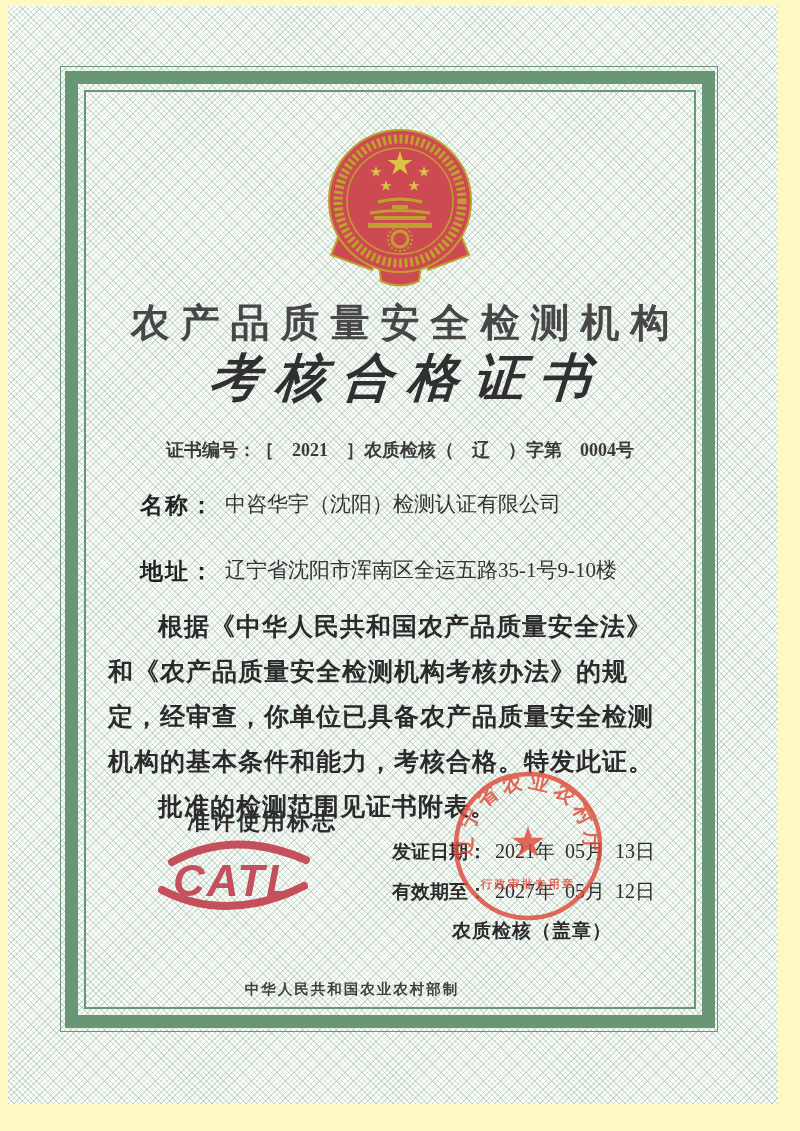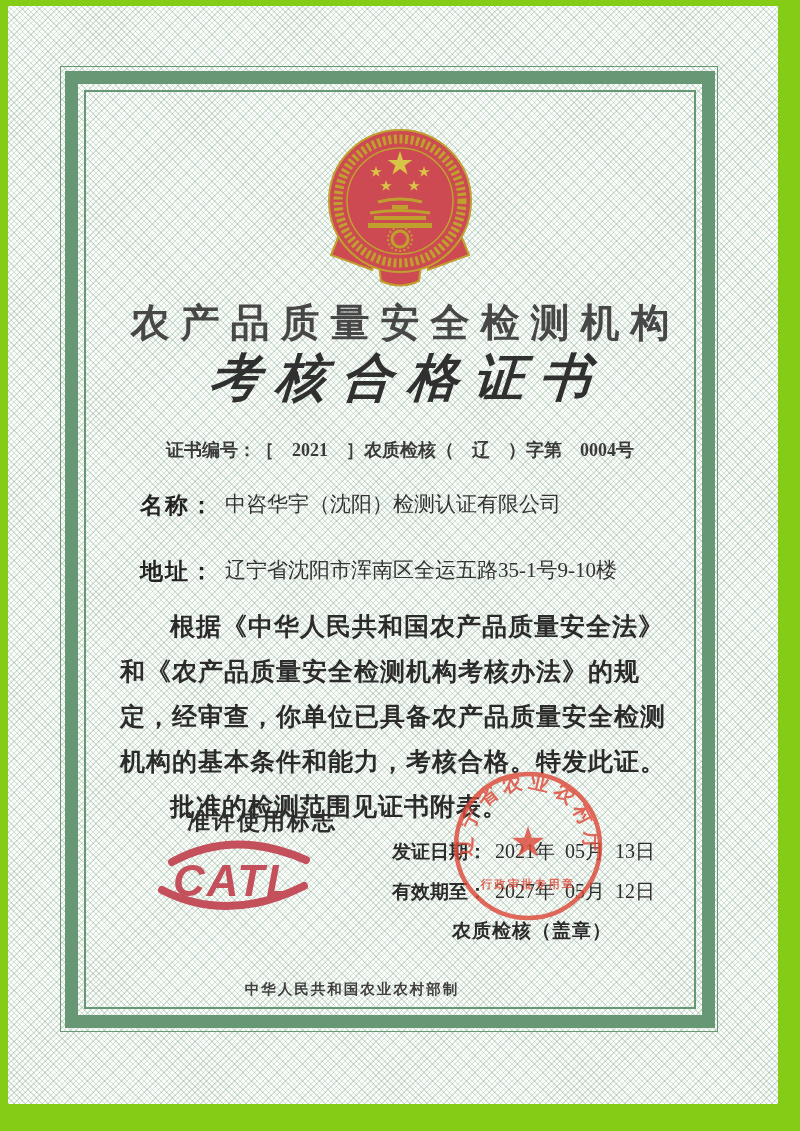--- a/index.html
+++ b/index.html
@@ -1,17 +1,17 @@
 <!DOCTYPE html>
 <html><head>
 <meta charset="utf-8">
 <style>
   html,body{margin:0;padding:0;background:#ffffff;}
   #page{
-    position:relative;width:800px;height:1131px;background:#84cc16;overflow:hidden;
+    position:relative;width:800px;height:1131px;background:#fef9c3;overflow:hidden;
     font-family:"Liberation Serif","DejaVu Serif",serif;color:#2e2e2e;
   }
   
   .pattern{
     position:absolute;left:8px;top:6px;width:770px;height:1098px;
     background:
       repeating-linear-gradient(45deg, rgba(122,160,134,0.30) 0 1px, transparent 1px 4px),
       repeating-linear-gradient(-45deg, rgba(122,160,134,0.30) 0 1px, transparent 1px 4px),
       #fbfdfa;
   }
@@ -35,21 +35,21 @@
     position:absolute;left:0;top:438px;width:800px;text-align:center;
     font-size:18px;font-weight:700;color:#3a3a3a;white-space:pre;
   }
   .fieldrow{position:absolute;left:140px;width:560px;display:flex;align-items:flex-start;}
   .fieldrow .lbl{font-size:23px;font-weight:800;color:#222;letter-spacing:2px;flex:0 0 auto;}
   .fieldrow .val{font-size:21px;font-weight:400;color:#333;margin-left:10px;white-space:pre;}
   .row-name{top:490px;}
   .row-addr{top:556px;}
 
   .bodytext{
-    position:absolute;left:120px;top:604px;width:566px;
+    position:absolute;left:108px;top:604px;width:566px;
     font-size:25px;font-weight:700;line-height:45px;letter-spacing:1px;color:#2b2b2b;
   }
   .bodytext p{margin:0;text-indent:2em;}
 
   .marklabel{position:absolute;left:187px;top:806px;font-size:23px;font-weight:700;letter-spacing:2px;color:#2e2e2e;}
   .catl{position:absolute;left:146px;top:836px;width:176px;height:80px;}
 
   .issuance{position:absolute;left:392px;top:838px;width:280px;}
   .issrow{display:flex;align-items:flex-end;margin-bottom:13px;}
   .issrow .lbl{font-size:19px;font-weight:800;color:#2b2b2b;flex:0 0 auto;}

